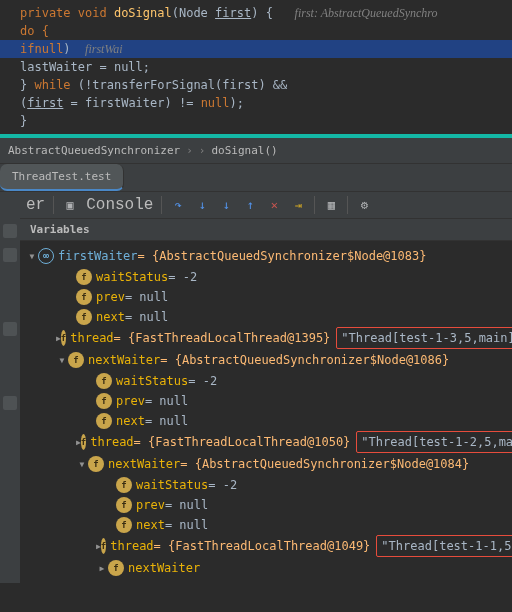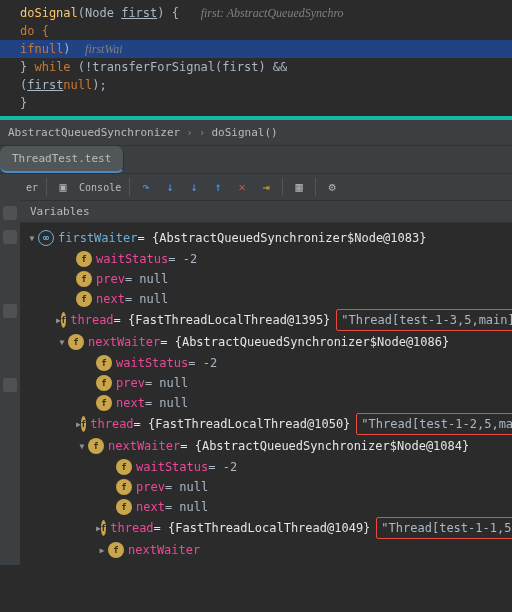--- a/index.html
+++ b/index.html
@@ -9,55 +9,56 @@
 .code-line.highlight { background: #214283; }
 .kw { color: #cc7832; }
 .mtd { color: #ffc66d; }
 .comment { color: #808080; font-style: italic; font-family: Liberation Serif, serif; }
 .under { text-decoration: underline; }
 .breadcrumb { background: #3c3f41; padding: 6px 8px; font-size: 11px; color: #bbbbbb; border-top: 4px solid #14b8a6; border-bottom: 1px solid #323232; display: flex; align-items: center; gap: 6px; }
 .breadcrumb .chev { color: #808080; }
 .tabs { background: #3c3f41; display: flex; border-bottom: 1px solid #323232; }
 .tab { padding: 6px 12px; font-size: 11px; color: #bbbbbb; border-right: 1px solid #323232; background: #515658; border-bottom: 2px solid #4a88c7; border-radius: 7px; }
 .toolbar { background: #3c3f41; padding: 4px 6px; display: flex; align-items: center; gap: 8px; border-bottom: 1px solid #323232; }
-.toolbar .lbl { color: #bbbbbb; font-size: 10px; }
+.toolbar .lbl { color: #bbbbbb; font-size: 16px; font-family: Liberation Mono, monospace; }
 .toolbar .icn { width: 16px; height: 16px; display: inline-flex; align-items: center; justify-content: center; color: #afb1b3; cursor: pointer; }
 .toolbar .sep { width: 1px; height: 18px; background: #555; }
-.section-hdr { background: #3c3f41; padding: 4px 10px; font-size: 11px; color: #bbbbbb; border-bottom: 1px solid #323232; }
+.section-hdr { background: #3c3f41; padding: 4px 10px; font-size: 11px; color: #bbbbbb; border-bottom: 1px solid #323232; font-weight: bold; }
 .vars { background: #2b2b2b; padding: 4px 0; font-size: 12px; }
 .var-row { display: flex; align-items: center; line-height: 20px; white-space: nowrap; }
 .tw { display: inline-block; width: 12px; text-align: center; color: #808080; cursor: pointer; }
 .ic { display: inline-flex; width: 16px; height: 16px; border-radius: 50%; align-items: center; justify-content: center; font-size: 9px; font-weight: bold; margin-right: 4px; }
 .ic.f { background: #c9a54b; color: #3b2f13; }
 .ic.o { background: transparent; border: 1px solid #6fb0d9; color: #6fb0d9; border-radius: 50%; font-size: 10px; }
-.varname { color: #ec4899; }
+.varname { color: #eab308; }
 .varname.obj { color: #6fb0d9; }
-.valtext { color: #e5e5e5; }
+.valtext { color: #fdba74; }
 .valplain { color: #a9b7c6; }
 .redbox { border: 1.5px solid #e74c3c; padding: 0 4px; margin-left: 6px; color: #a9b7c6; border-radius: 2px; }
 .indent-0 { padding-left: 6px; }
 .indent-1 { padding-left: 36px; }
 .indent-2 { padding-left: 56px; }
 .indent-3 { padding-left: 76px; }
 .indent-4 { padding-left: 96px; }
 .wrap { display: flex; }
 .left-gut { width: 20px; background: #3c3f41; }
 .main { flex: 1; overflow: hidden; }
 .arrow-dn::before { content: "▼"; font-size: 8px; color: #919191; }
 .arrow-rt::before { content: "▶"; font-size: 8px; color: #919191; }
 </style>
 </head>
 <body>
 
 <div class="editor">
-  <div class="code-line">      <span class="mtd">doSignal</span><span>(Node </span><span class="under">first</span><span>) {   </span><span class="comment">first: AbstractQueuedSynchro</span></div>
+  <div class="code-line">      <span class="kw">private void </span><span class="mtd">doSignal</span><span>(Node </span><span class="under">first</span><span>) {   </span><span class="comment">first: AbstractQueuedSynchro</span></div>
   <div class="code-line">          <span class="kw">do {</span></div>
   <div class="code-line highlight">              <span class="kw">if</span><span class="kw">null</span><span>)  </span><span class="comment">firstWai</span></div>
+  <div class="code-line">                  <span>lastWaiter = null;</span></div>
   <div class="code-line">          <span>} </span><span class="kw">while</span><span> (!transferForSignal(first) &amp;&amp;</span></div>
-  <div class="code-line">                  <span>(</span><span class="under">first</span><span class="kw">null</span><span>);</span></div>
+  <div class="code-line">                  <span>(</span><span class="under">first</span><span> = firstWaiter) != </span><span class="kw">null</span><span>);</span></div>
   <div class="code-line">      <span>}</span></div>
   <div class="code-line"> </div>
 </div>
 
 <div class="breadcrumb">
   <span>AbstractQueuedSynchronizer</span>
   <span class="chev">›</span>
   <span class="chev">›</span>
   <span>doSignal()</span>
 </div>

